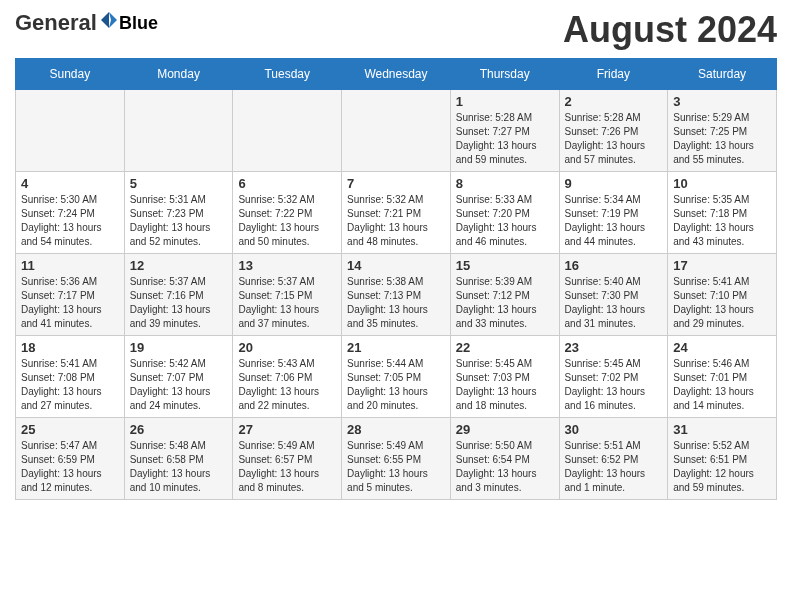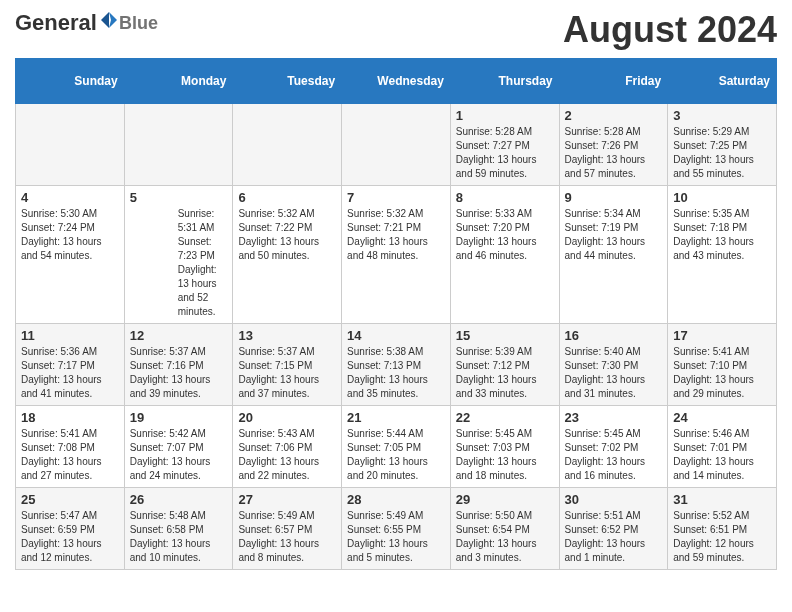--- a/index.html
+++ b/index.html
@@ -21,21 +21,21 @@
       align-items: center;
     }
     .logo-text-general {
       font-size: 22px;
       font-weight: bold;
       color: #333;
     }
     .logo-text-blue {
       font-size: 18px;
       font-weight: bold;
-      color: #737373;
+      color: #000000;
     }
     .logo-icon {
       width: 20px;
       height: 20px;
       margin-left: 2px;
     }
     .title-area {
       text-align: right;
     }
     .month-year {
@@ -49,24 +49,24 @@
       color: #555;
     }
     .calendar-table {
       width: 100%;
       border-collapse: collapse;
       font-size: 11px;
     }
     .calendar-table th {
       background-color: #2878c0;
       color: #fff;
-      text-align: right;
-      padding: 15px 6px;
+      text-align: center;
+      padding: 8px 6px;
       font-size: 12px;
-      font-weight: bold;
+      font-weight: normal;
       border: 1px solid #2878c0;
     }
     .calendar-table td {
       border: 1px solid #ccc;
       vertical-align: top;
       padding: 4px 5px;
       width: calc(100% / 7);
       height: 80px;
     }
     .calendar-table tr:nth-child(odd) td {
@@ -152,21 +152,21 @@
       <tr>
         <td>
           <span class="day-num">4</span>
           <div class="day-info" style="white-space: pre-line;">Sunrise: 5:30 AM
 Sunset: 7:24 PM
 Daylight: 13 hours
 and 54 minutes.</div>
         </td>
         <td>
           <span class="day-num">5</span>
-          <div class="day-info" style="white-space: pre-line; margin-left: 48px;">Sunrise: 5:31 AM
+          <div class="day-info" style="white-space: pre-line;">Sunrise: 5:31 AM
 Sunset: 7:23 PM
 Daylight: 13 hours
 and 52 minutes.</div>
         </td>
         <td>
           <span class="day-num">6</span>
           <div class="day-info" style="white-space: pre-line;">Sunrise: 5:32 AM
 Sunset: 7:22 PM
 Daylight: 13 hours
 and 50 minutes.</div>

